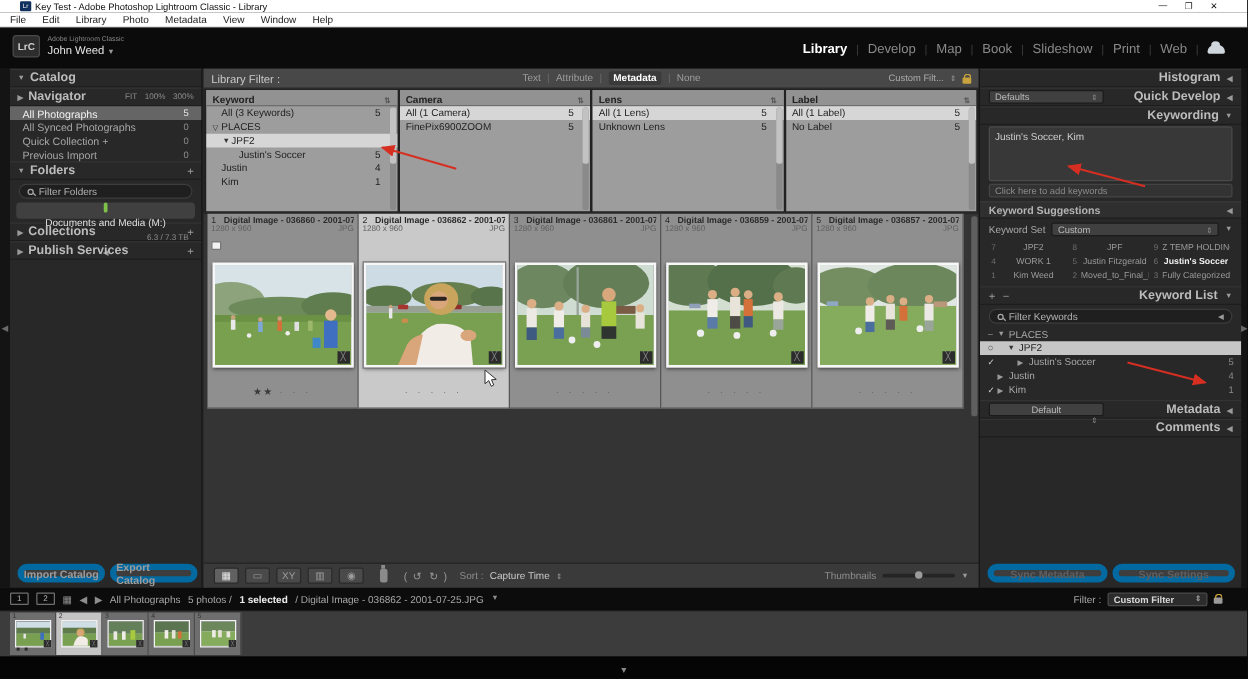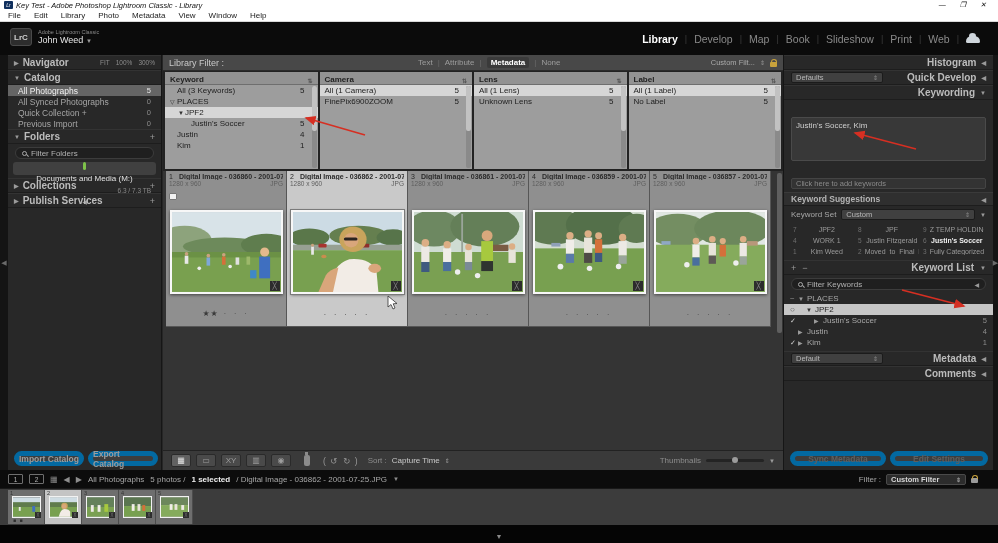--- a/index.html
+++ b/index.html
@@ -1,21 +1,21 @@
 <!DOCTYPE html>
 <html><head>
 <meta charset="utf-8">
 <style>
   * { margin:0; padding:0; box-sizing:border-box; }
   html,body { background:#000; }
   body { font-family:"Liberation Sans", sans-serif; }
   .app { position:relative; width:998px; height:543px; background:#161616; overflow:hidden; }
 
   
-  .titlebar { height:10px; background:#fff; display:flex; align-items:center; padding:0 4px; gap:3px;font-style:italic; }
+  .titlebar { height:10px; background:#fff; display:flex; align-items:center; padding:0 16px; gap:3px; }
   .tb-icon { width:9px; height:8px; background:#10305e; color:#fff; font-size:5px; line-height:8px; text-align:center; border-radius:1px; }
   .tb-title { font-size:7.5px; color:#111; flex:1; }
   .tb-controls { display:flex; gap:14px; padding-right:8px; color:#111; font-size:7px; }
   .menubar { height:12px; background:#fff; display:flex; align-items:center; gap:13px; padding:0 8px; border-bottom:1px solid #d8d8d8; }
   .menu-item { font-size:8px; color:#222; }
 
   
   .header { height:33px; background:#0b0b0b; position:relative; }
   .brand { position:absolute; left:10px; top:6px; display:flex; gap:6px; align-items:center; }
   .lrc-badge { width:22px; height:18px; background:#2d2d2d; border:1px solid #4a4a4a; border-radius:3px; color:#cfcfcf; font-size:8px; font-weight:bold; line-height:17px; text-align:center; }
@@ -111,21 +111,21 @@
   .slider::before { content:""; position:absolute; left:26px; top:-2px; width:6px; height:6px; background:#9c9c9c; border-radius:50%; }
 
   
   .right-panel { position:absolute; right:5px; top:0; width:210px; bottom:0; background:#282828; border-left:1px solid #161616; }
   .rp-sec { height:15px; display:flex; align-items:center; justify-content:flex-end; gap:5px; padding:0 7px; color:#bcbcbc; font-size:10px; font-weight:bold; border-top:1px solid #333; border-bottom:1px solid #1d1d1d; }
   .rp-sec .left { margin-right:auto; display:flex; align-items:center; gap:4px; font-weight:normal; }
   .dd { height:11px; background:#404040; border:1px solid #1b1b1b; border-radius:2px; color:#b8b8b8; font-size:7.5px; display:flex; align-items:center; padding:0 4px; }
   .dd .spin { margin-left:auto; padding-left:4px; font-size:6px; color:#8d8d8d; }
   .rp-row { display:flex; align-items:center; gap:5px; padding:3px 7px 2px; }
   .rp-lab { color:#a8a8a8; font-size:8px; white-space:nowrap; }
-  .tags-box { margin:17px 7px; height:44px; background:#383838; border:1px solid #4a4a4a; border-radius:2px; padding:3px 4px; color:#cfcfcf; font-size:8px; }
+  .tags-box { margin:1px 7px; height:44px; background:#383838; border:1px solid #4a4a4a; border-radius:2px; padding:3px 4px; color:#cfcfcf; font-size:8px; }
   .add-box { margin:2px 7px; height:11px; background:#333; border:1px solid #444; border-radius:2px; display:flex; align-items:center; padding:0 4px; color:#8a8a8a; font-size:7.5px; }
   .bar-row { height:14px; margin-top:3px; background:#2f2f2f; border-top:1px solid #3a3a3a; border-bottom:1px solid #1d1d1d; display:flex; align-items:center; padding:0 7px; color:#b4b4b4; font-size:8.5px; font-weight:bold; }
   .bar-row .tri { margin-left:auto; }
   .kwset { margin:2px 7px 0; }
   .kwset-row { display:flex; height:11px; }
   .kwset-cell { flex:1; display:flex; align-items:center; gap:3px; padding:0 2px; overflow:hidden; }
   .kwset-key { color:#6f6f6f; font-size:6.5px; flex:none; }
   .kwset-val { flex:1; text-align:center; color:#9a9a9a; font-size:7px; white-space:nowrap; overflow:hidden; }
   .kwset-val.hot { color:#f0f0f0; font-weight:bold; }
   .kl-head { height:15px; display:flex; align-items:center; gap:6px; padding:0 7px; color:#bcbcbc; font-size:10px; font-weight:bold; border-top:1px solid #333; border-bottom:1px solid #1d1d1d; margin-top:3px; }
@@ -213,32 +213,32 @@
       <span class="cloud"></span>
     </div>
   </div>
 
   <div class="content">
     <div class="edge-l">◀</div>
     <div class="edge-r">▶</div>
 
     <aside class="left-panel">
       <div class="lp-sec">
+        <span class="tri">▼</span>
+        <span>Catalog</span>
+      </div>
+      <div class="lp-sec">
         <span class="tri">▶</span>
         <span>Navigator</span>
         <span class="grow"></span>
         <span class="lp-zooms">
           <span>FIT</span>
           <span>100%</span>
           <span>300%</span>
         </span>
-      </div>
-      <div class="lp-sec">
-        <span class="tri">▼</span>
-        <span>Catalog</span>
       </div>
       <div class="lp-item sel">
         <span>All Photographs</span>
           <span class="cnt">5</span>
       </div>
       <div class="lp-item">
         <span>All Synced Photographs</span>
           <span class="cnt">0</span>
       </div>
       <div class="lp-item">
@@ -718,34 +718,34 @@
         <span class="cnt">4</span>
       </div>
       <div class="kl-row">
         <span class="kl-chk">✓</span>
         <span class="kl-tri">▶</span>
         <span>Kim</span>
         <span class="cnt">1</span>
       </div>
       <div class="rp-sec" style="margin-top:3px;">
         <span class="left">
-            <span class="dd" style="width:92px;">
+            <span class="dd" style="width:92px;flex-direction:column;">
               <span>Default</span>
               <span class="spin">⇕</span>
             </span>
           </span>
         <span>Metadata</span>
           <span class="tri">◀</span>
       </div>
       <div class="rp-sec">
         <span>Comments</span>
           <span class="tri">◀</span>
       </div>
       <div class="btn-dark" style="left:6px; bottom:4px; width:96px; color:#5f5f5f;">Sync Metadata</div>
-      <div class="btn-dark" style="left:106px; bottom:4px; width:98px; color:#5f5f5f;">Edit Settings</div>
+      <div class="btn-dark" style="left:106px; bottom:4px; width:98px; color:#5f5f5f;">Sync Settings</div>
     </aside>
   </div>
 
   <div class="statusbar">
     <span class="sb-box">1</span>
     <span class="sb-box">2</span>
     <span class="sb-ico">▦</span>
     <span class="sb-ico">◀</span>
     <span class="sb-ico">▶</span>
     <span class="sb-txt">All Photographs</span>

